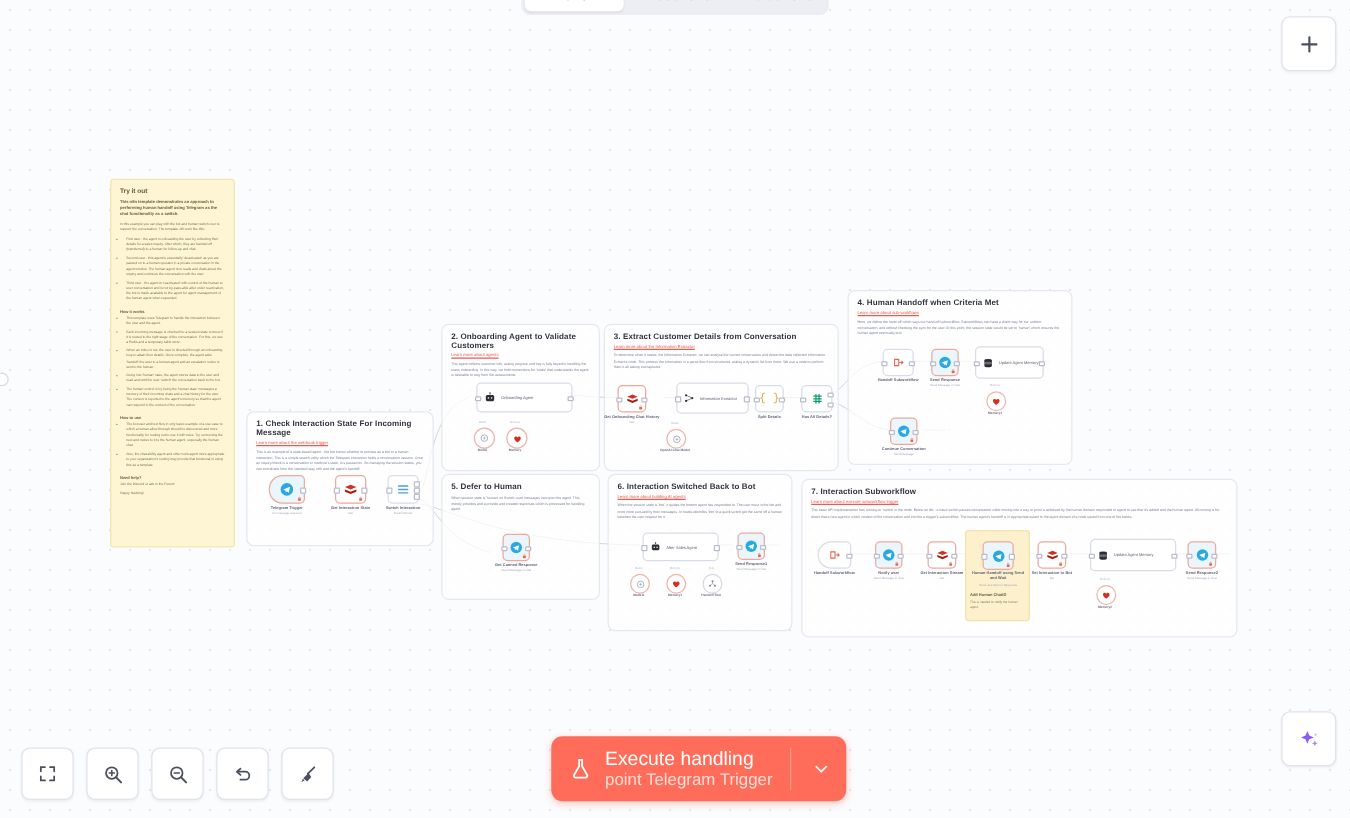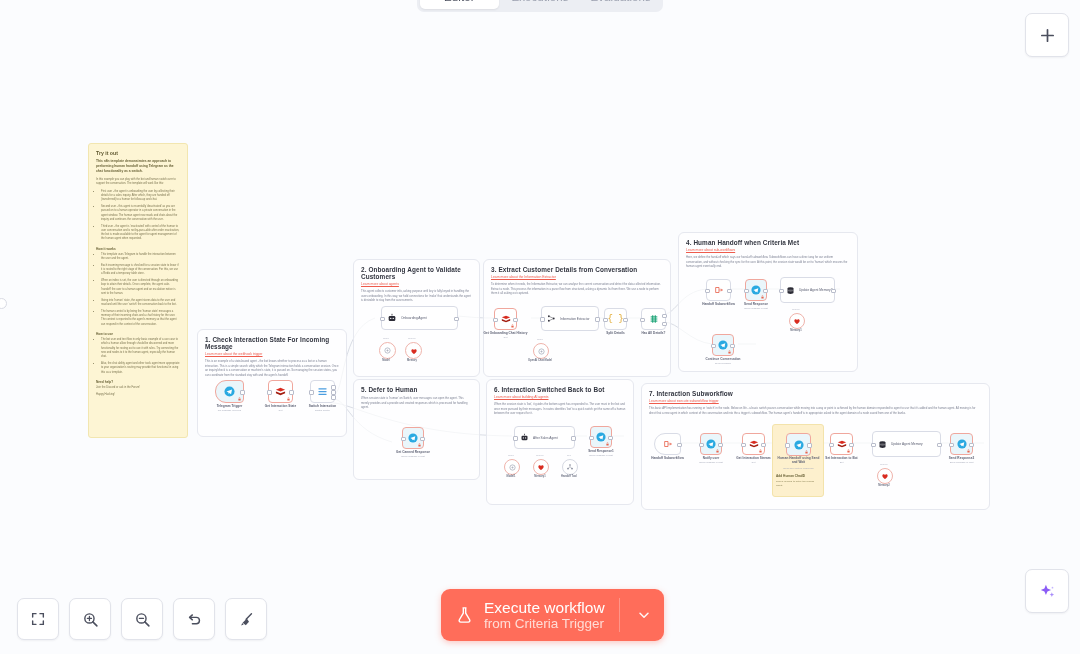--- a/index.html
+++ b/index.html
@@ -660,22 +660,22 @@
         <path d="M6 17l-1.5 3.5L8 19" fill="#4b4f5e"></path>
       </svg>
     </div>
   </div>
 
   <div id="execute-btn">
     <svg width="19" height="22" viewBox="0 0 24 24">
       <path d="M9.5 3h5M10.5 3v6.5L5.5 18a2 2 0 001.8 3h9.4a2 2 0 001.8-3l-5-8.5V3" fill="none" stroke="#fff" stroke-width="1.8" stroke-linejoin="round"></path>
     </svg>
     <div class="labels">
-      <span class="l1">Execute workflow</span>
-      <span class="l2">from Criteria Trigger</span>
+      <span class="l1">Execute handling</span>
+      <span class="l2">point Telegram Trigger</span>
     </div>
     <div class="exec-divider"></div>
     <svg class="chev" width="16" height="16" viewBox="0 0 24 24">
       <path d="M6 9.5l6 6 6-6" stroke="#fff" stroke-width="2.2" fill="none" stroke-linecap="round" stroke-linejoin="round"></path>
     </svg>
   </div>
 
 </div>
 
 </body></html>

